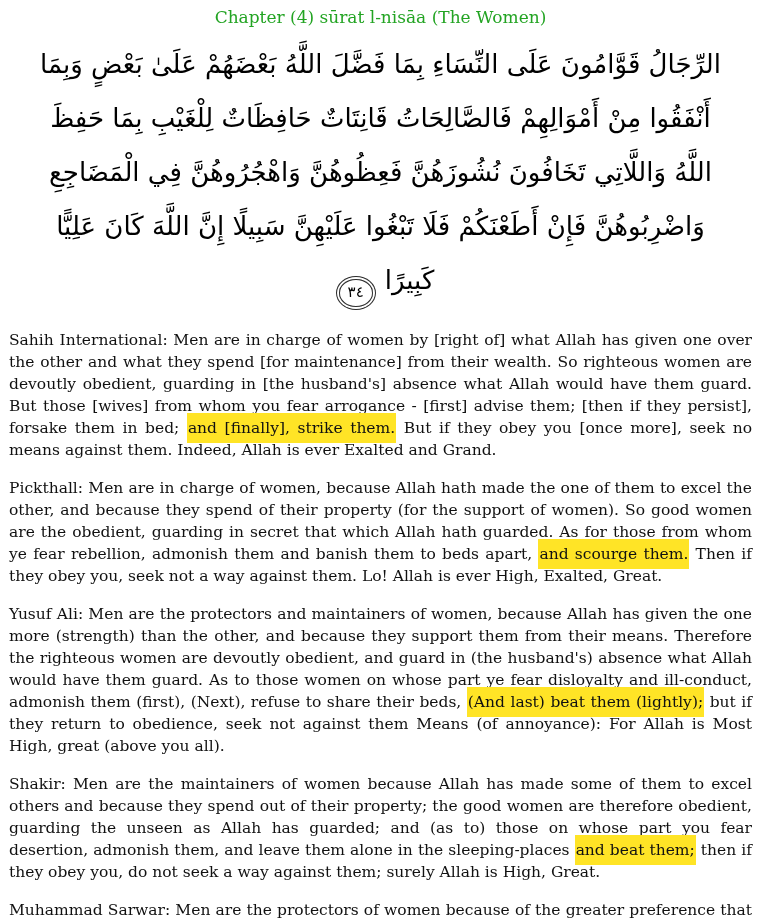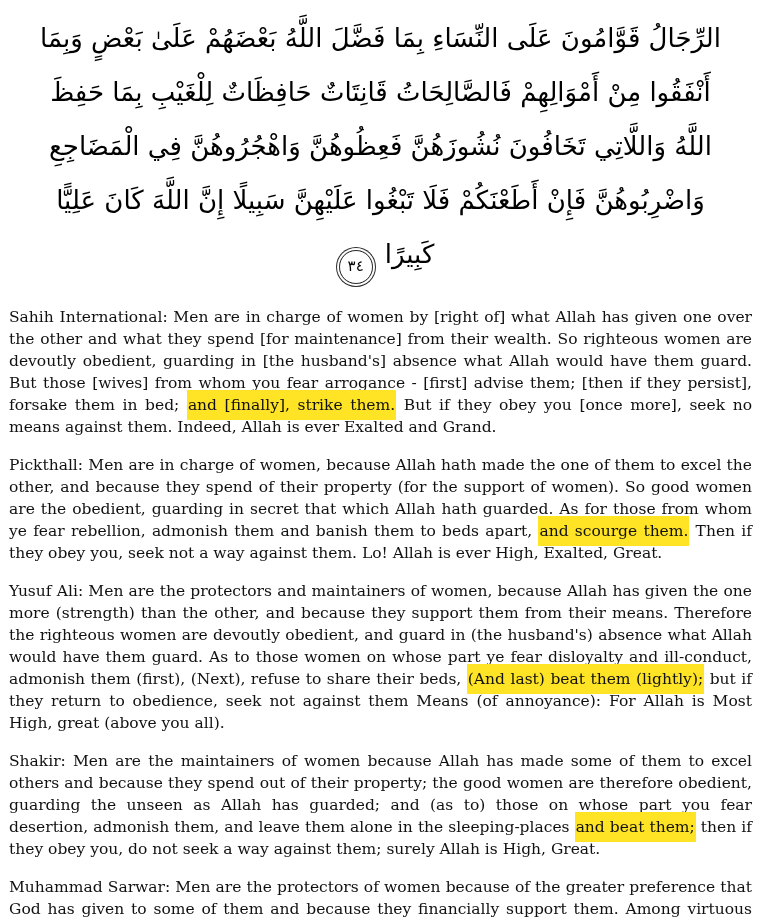--- a/index.html
+++ b/index.html
@@ -34,21 +34,21 @@
     font-size: 26px;
     line-height: 54px;
     color: #000000;
     padding: 8px 24px 6px 24px;
   }
   .ayah-medallion {
     display: inline-flex;
     align-items: center;
     justify-content: center;
     width: 34px;
-    height: 34px;
+    height: 28px;
     border: 1px solid #2b2b2b;
     border-radius: 50%;
     box-shadow: 0 0 0 2px #ffffff, 0 0 0 3px #2b2b2b;
     font-size: 15px;
     line-height: 1;
     margin: 0 12px;
     vertical-align: -8px;
   }
 
   .translation {
@@ -61,20 +61,21 @@
   .hl {
     background: var(--highlight-yellow, #ffe426);
     padding: 6px 1px;
   }
 </style>
 </head>
 <body>
 
 <div class="page">
 
+  <a class="chapter-title">Chapter (4) sūrat l-nisāa (The Women)</a>
 
   <div class="arabic-block"><span>الرِّجَالُ قَوَّامُونَ عَلَى النِّسَاءِ بِمَا فَضَّلَ اللَّهُ بَعْضَهُمْ عَلَىٰ بَعْضٍ وَبِمَا أَنْفَقُوا مِنْ أَمْوَالِهِمْ فَالصَّالِحَاتُ قَانِتَاتٌ حَافِظَاتٌ لِلْغَيْبِ بِمَا حَفِظَ اللَّهُ وَاللَّاتِي تَخَافُونَ نُشُوزَهُنَّ فَعِظُوهُنَّ وَاهْجُرُوهُنَّ فِي الْمَضَاجِعِ وَاضْرِبُوهُنَّ فَإِنْ أَطَعْنَكُمْ فَلَا تَبْغُوا عَلَيْهِنَّ سَبِيلًا إِنَّ اللَّهَ كَانَ عَلِيًّا كَبِيرًا</span><span class="ayah-medallion">٣٤</span></div>
 
   <p class="translation"><span class="translator">Sahih International</span><span>: </span><span>Men are in charge of women by [right of] what Allah has given one over the other and what they spend [for maintenance] from their wealth. So righteous women are devoutly obedient, guarding in [the husband's] absence what Allah would have them guard. But those [wives] from whom you fear arrogance - [first] advise them; [then if they persist], forsake them in bed; </span><span class="hl">and [finally], strike them.</span><span> But if they obey you [once more], seek no means against them. Indeed, Allah is ever Exalted and Grand.</span></p>
 
   <p class="translation"><span class="translator">Pickthall</span><span>: </span><span>Men are in charge of women, because Allah hath made the one of them to excel the other, and because they spend of their property (for the support of women). So good women are the obedient, guarding in secret that which Allah hath guarded. As for those from whom ye fear rebellion, admonish them and banish them to beds apart, </span><span class="hl">and scourge them.</span><span> Then if they obey you, seek not a way against them. Lo! Allah is ever High, Exalted, Great.</span></p>
 
   <p class="translation"><span class="translator">Yusuf Ali</span><span>: </span><span>Men are the protectors and maintainers of women, because Allah has given the one more (strength) than the other, and because they support them from their means. Therefore the righteous women are devoutly obedient, and guard in (the husband's) absence what Allah would have them guard. As to those women on whose part ye fear disloyalty and ill-conduct, admonish them (first), (Next), refuse to share their beds, </span><span class="hl">(And last) beat them (lightly);</span><span> but if they return to obedience, seek not against them Means (of annoyance): For Allah is Most High, great (above you all).</span></p>
 
   <p class="translation"><span class="translator">Shakir</span><span>: </span><span>Men are the maintainers of women because Allah has made some of them to excel others and because they spend out of their property; the good women are therefore obedient, guarding the unseen as Allah has guarded; and (as to) those on whose part you fear desertion, admonish them, and leave them alone in the sleeping-places </span><span class="hl">and beat them;</span><span> then if they obey you, do not seek a way against them; surely Allah is High, Great.</span></p>

